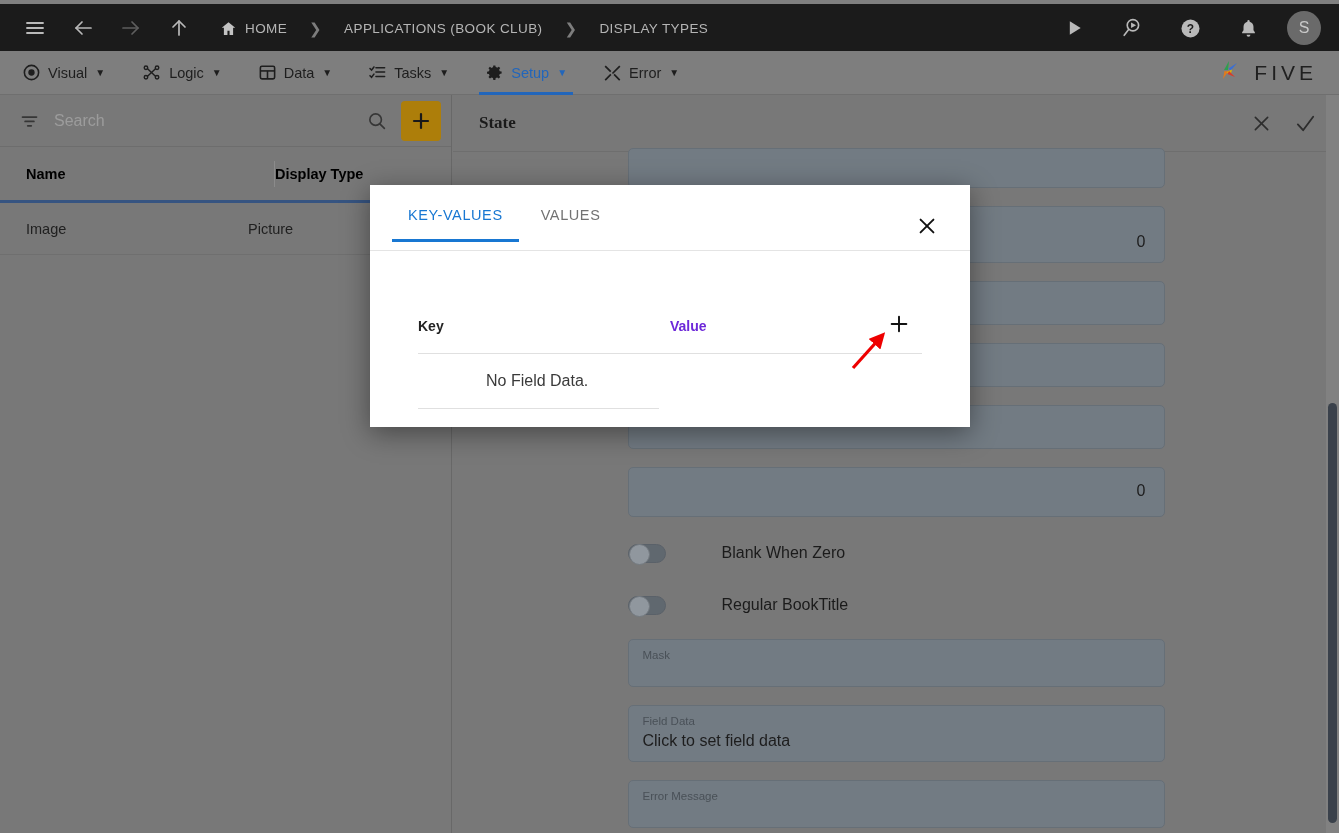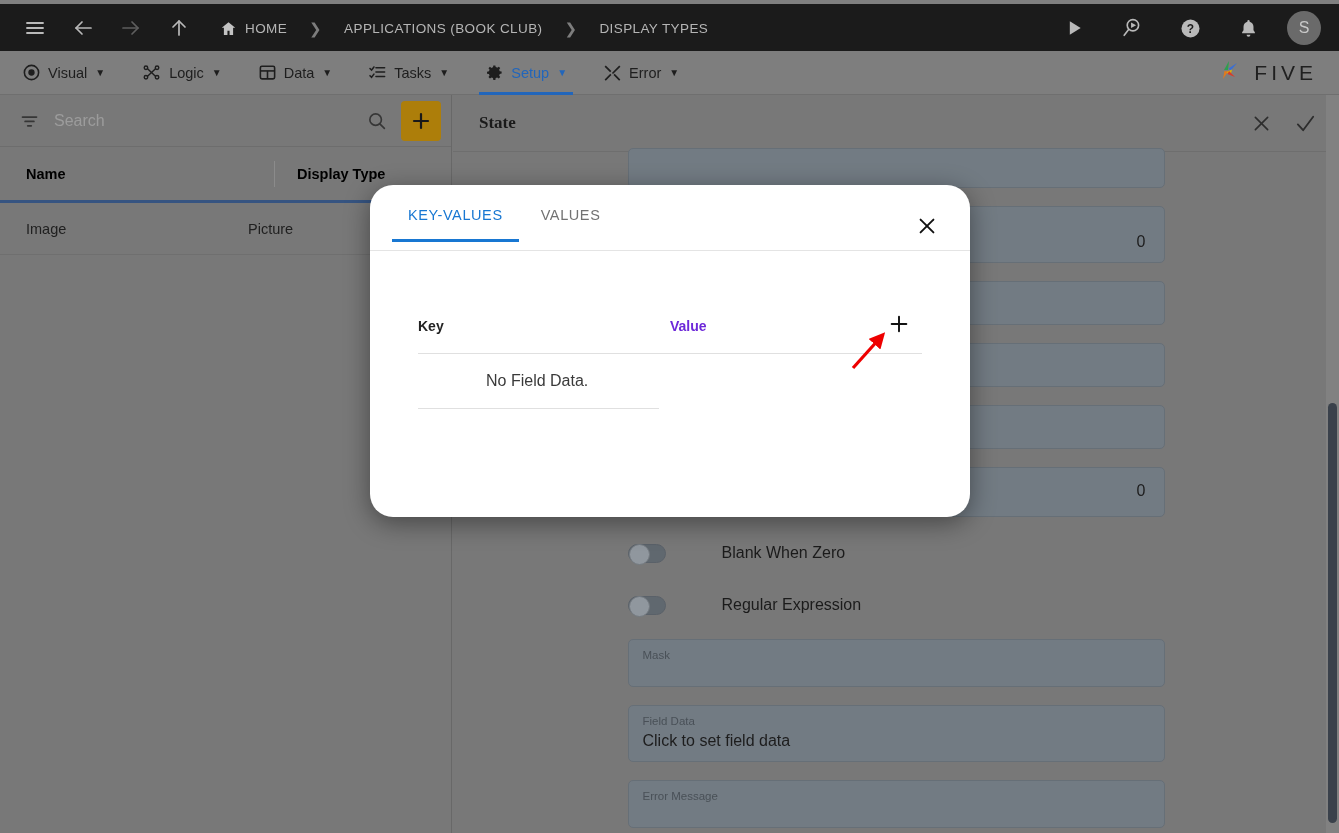--- a/index.html
+++ b/index.html
@@ -106,21 +106,21 @@
     color: #1b1b1b;
   }
   .list-head {
     height: 56px; display: flex; align-items: center;
     font-size: 14.5px; font-weight: bold; color: #000000;
     border-bottom: 3px solid #3a5a8a;
     position: relative;
     gap: 48px;
   }
   .col-name { width: 226px; padding-left: 26px; }
-  .col-type { flex: 1; padding-left: 22px; border-left: 1px solid #949494; height: 26px; display:flex; align-items:center; }
+  .col-type { flex: 1; border-left: 1px solid #949494; height: 26px; display:flex; align-items:center; }
   .list-row {
     height: 52px; display: flex; align-items: center;
     font-size: 14.5px; color: #232323;
     border-bottom: 1px solid #767676;
   }
   .list-row .cell-name { width: 226px; padding-left: 26px; }
   .list-row .cell-type { flex: 1; padding-left: 22px; }
   .totalrow {
     position: absolute; bottom: 0; left: 0; right: 0; height: 42px;
     display: flex; align-items: center; justify-content: flex-end;
@@ -180,22 +180,22 @@
     position: absolute; right: 2px; top: 308px; width: 9px; height: 420px;
     background: #3e4650; border-radius: 5px;
   }
 
   
   .modal-scrim {
     position: absolute; top: 95px; left: 0; width: 1339px; height: 738px;
     background: rgba(0,0,0,0.06); pointer-events: none;
   }
   .modal {
-    position: absolute; left: 370px; top: 185px; width: 600px; height: 332px;
-    background: #ffffff; box-shadow: 0 6px 26px rgba(0,0,0,0.42); border-radius: 23px;
+    position: absolute; left: 370px; top: 185px; width: 600px; height: 242px;
+    background: #ffffff; box-shadow: 0 6px 26px rgba(0,0,0,0.42);
   }
   .modal-tabs {
     height: 66px; display: flex; align-items: flex-start;
     padding: 22px 0 0 0; border-bottom: 1px solid #e4e4e4; position: relative;
   }
   .tab {
     position: relative; height: 44px; padding: 0 16px; margin-left: 22px;
     display: flex; align-items: flex-start;
     font-size: 14.5px; letter-spacing: .6px; color: #727272;
     background: none; border: none;
@@ -490,21 +490,21 @@
       <div class="field">
         <div class="field-value num" style="line-height:30px">0</div>
       </div>
 
       <div class="toggle-row">
         <span class="toggle"></span>
         <span class="toggle-label">Blank When Zero</span>
       </div>
       <div class="toggle-row">
         <span class="toggle"></span>
-        <span class="toggle-label">Regular Expression</span>
+        <span class="toggle-label">Regular BookTitle</span>
       </div>
 
       <div class="field tall" style="min-height:48px">
         <div class="field-label">Mask</div>
       </div>
       <div class="field">
         <div class="field-label">Field Data</div>
         <div class="field-value">Click to set field data</div>
       </div>
       <div class="field tall" style="min-height:48px">

